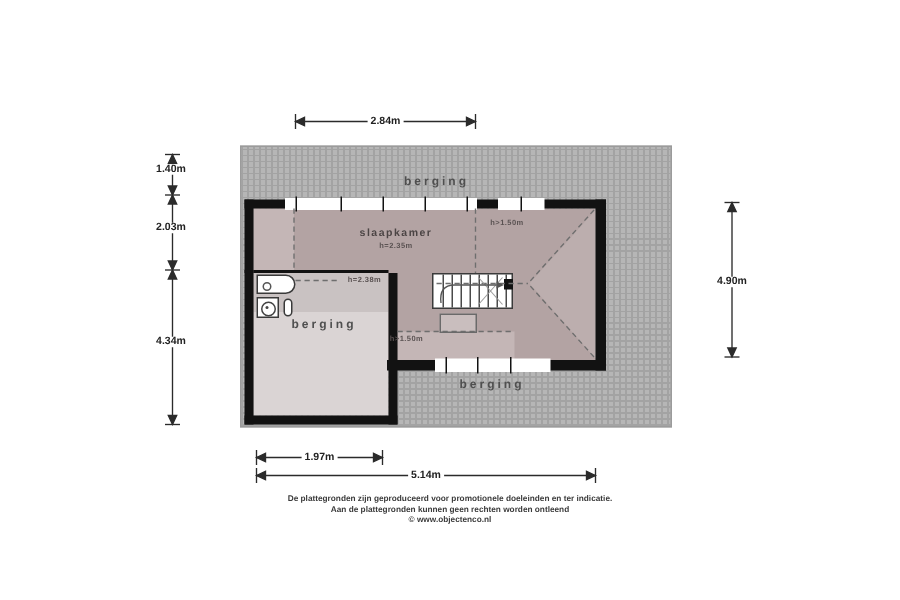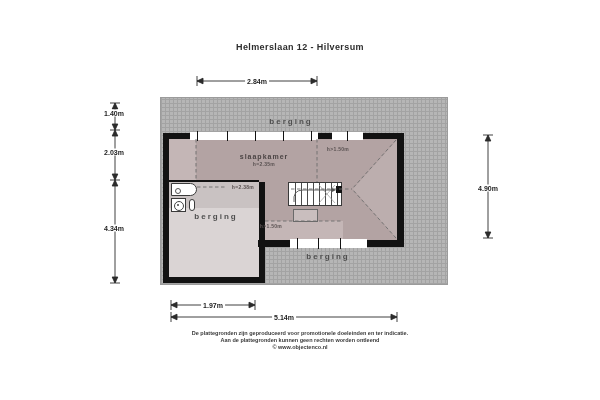--- a/index.html
+++ b/index.html
@@ -41,21 +41,20 @@
   .room{font-size:7px;font-weight:700;letter-spacing:1px;}
   .room-big{font-size:8px;font-weight:700;letter-spacing:2px;color:#4f4f4f;}
   .hnote{font-size:5px;font-weight:600;color:#5a5252;letter-spacing:.3px;}
   .dim{font-size:7px;font-weight:700;color:#222;background:#fff;padding:0 2px;}
   svg.overlay{position:absolute;left:0;top:0;pointer-events:none;}
 </style>
 </head>
 <body>
 
 <div class="abs title">
-  <div>Helmerslaan 12 - Hilversum</div>
 </div>
 
 <div class="abs hatch"></div>
 <div class="abs floor-main"></div>
 <div class="abs light" style="left:169px;top:139px;width:27px;height:43px;"></div>
 <div class="abs light" style="left:265px;top:221px;width:78px;height:19px;"></div>
 <div class="abs berg-up"></div>
 <div class="abs berg-low"></div>
 
 <div class="abs wall" style="left:163px;top:133px;width:241px;height:6px;"></div>

